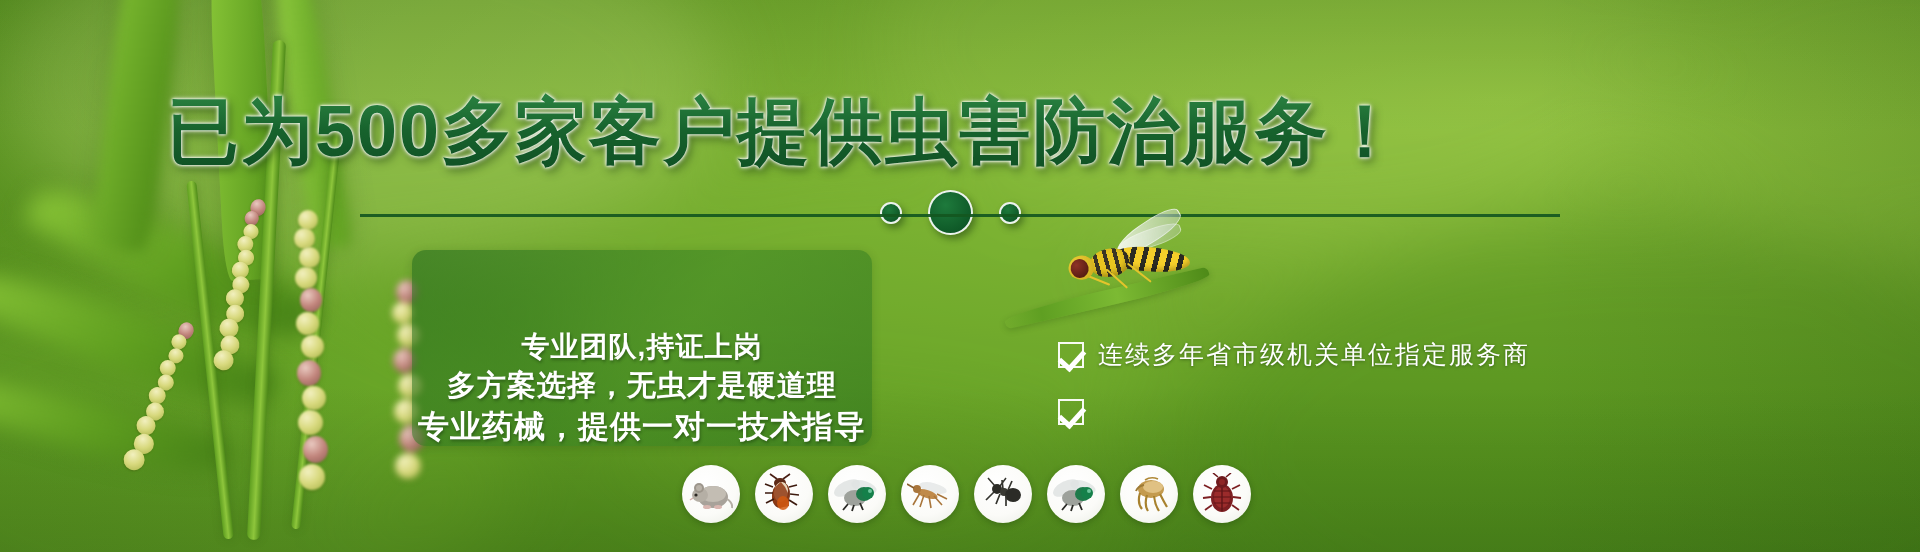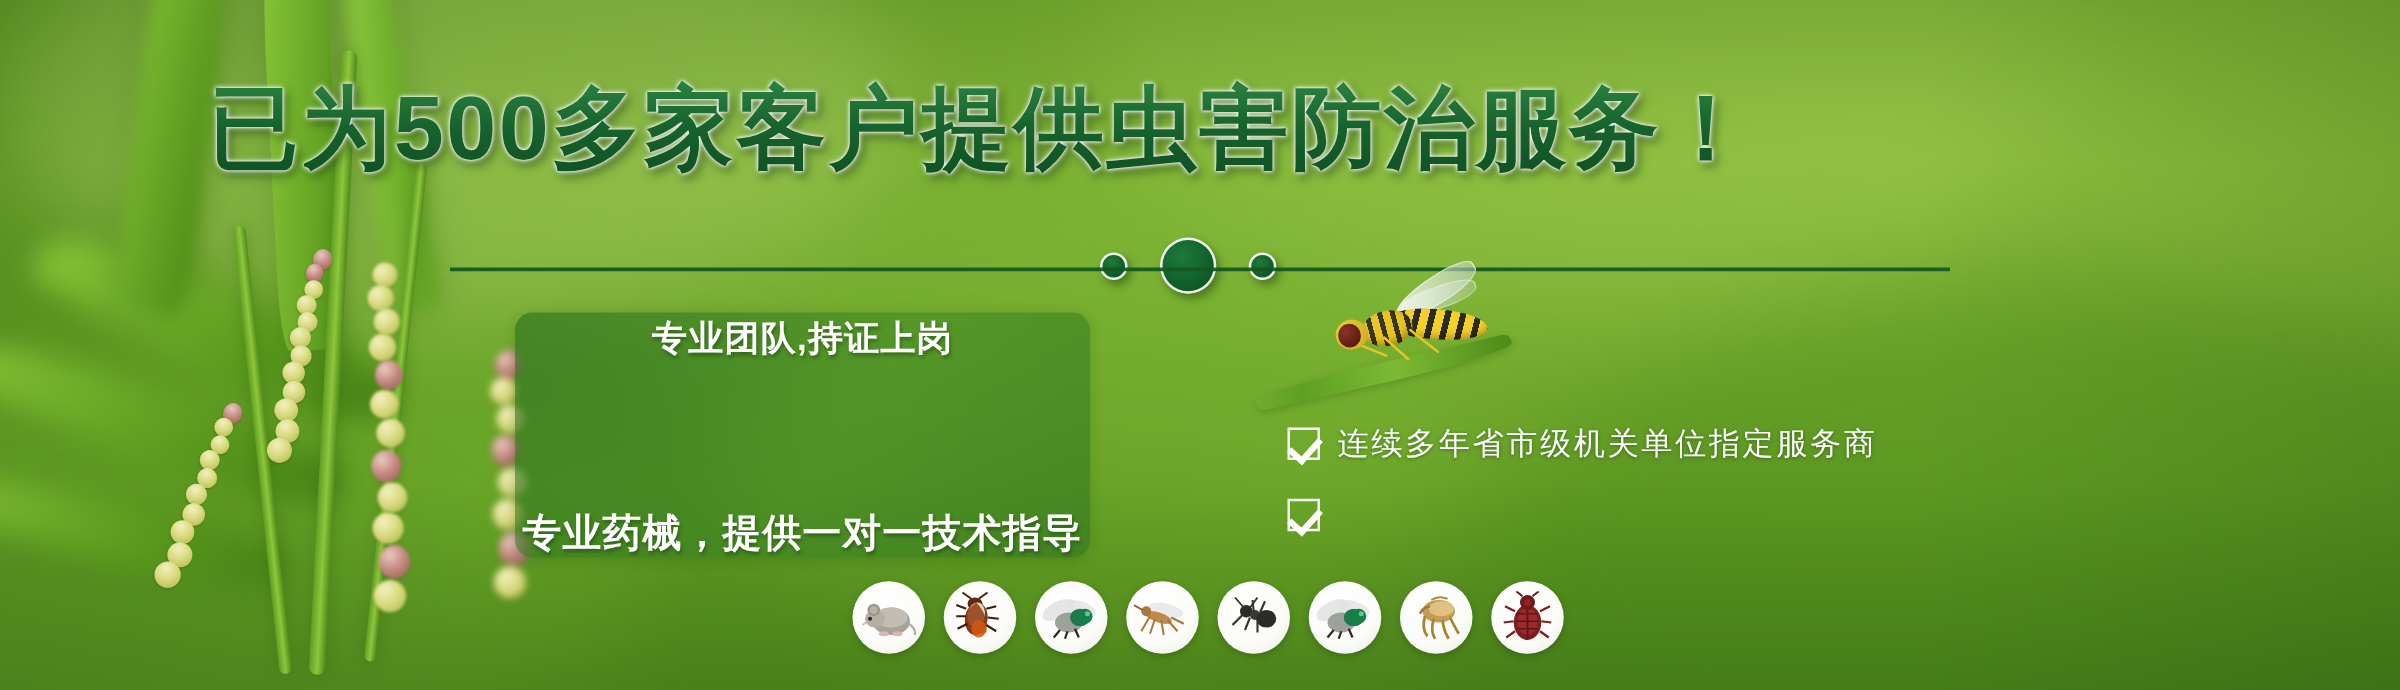--- a/index.html
+++ b/index.html
@@ -84,21 +84,21 @@
     background:radial-gradient(circle at 35% 30%, #f2f0bf, #d8d97e 48%, #a8b348 100%);
     box-shadow:0 1px 2px rgba(60,70,10,.35);
   }
   .bud.pink {
     background:radial-gradient(circle at 35% 30%, #e9c9c0, #c2867d 50%, #8d5a52 100%);
   }
   .bud.soft { filter:blur(1.2px); }
 
   
   .headline {
-    position:absolute; left:0; top:55px; width:1570px;
+    position:absolute; left:0; top:84px; width:1570px;
     text-align:center;
     font-size:72px; font-weight:bold;
     letter-spacing:2px;
     color:#1d6b34;
     background:linear-gradient(to bottom,#2f8a46 0%, #17632d 48%, #0e4c22 100%);
     -webkit-background-clip:text;
     background-clip:text;
     -webkit-text-fill-color:transparent;
     text-shadow:none;
     white-space:nowrap;
@@ -135,21 +135,21 @@
     position:absolute; left:412px; top:250px;
     width:460px; height:196px;
     border-radius:14px;
     background:linear-gradient(125deg, rgba(40,110,30,.62) 0%, rgba(55,130,35,.52) 55%, rgba(45,115,30,.58) 100%);
     box-shadow:0 2px 10px rgba(20,50,10,.18);
   }
   .slogan-lines {
     position:absolute; left:392px; top:252px;
     width:500px; height:196px;
     display:flex; flex-direction:column;
-    align-items:center; justify-content:space-between;
+    align-items:center; justify-content:flex-end;
     color:#ffffff;
     font-weight:bold;
     text-shadow:1px 2px 3px rgba(20,50,10,.45);
     white-space:nowrap;
   }
   .sl-1 { font-size:28px; letter-spacing:1px; }
   .sl-2 { font-size:29px; letter-spacing:1px; }
   .sl-3 { font-size:31px; letter-spacing:1px; }
 
   
@@ -198,21 +198,21 @@
   .fw2 { left:60px; top:4px;  width:66px; height:18px; transform:rotate(-8deg); opacity:.7; }
   .fly-leg {
     position:absolute; height:2px; background:#e4c42b; border-radius:2px;
   }
   .fl1 { left:22px; top:44px; width:26px; transform:rotate(32deg); }
   .fl2 { left:40px; top:46px; width:28px; transform:rotate(52deg); }
   .fl3 { left:62px; top:44px; width:30px; transform:rotate(48deg); }
 
   
   .checklist {
-    position:absolute; left:1030px; top:338px;
+    position:absolute; left:1058px; top:338px;
     display:flex; flex-direction:column; gap:28px;
   }
   .check-row { display:flex; align-items:center; gap:14px; }
   .check-box {
     width:26px; height:26px; flex:0 0 auto;
     border:2px solid rgba(255,255,255,.95);
     position:relative;
   }
   .check-box::after {
     content:"";
@@ -332,20 +332,21 @@
     <span class="dot small"></span>
     <span class="dot big"></span>
     <span class="dot small"></span>
   </div>
 
   <div class="divider"></div>
 
   <div class="slogan-panel"></div>
   <div class="slogan-lines">
     <div class="sl-1">专业团队,持证上岗</div>
+    <div class="sl-2">多方案选择，无虫才是硬道理</div>
     <div class="sl-3">专业药械，提供一对一技术指导</div>
   </div>
 
   <div class="hoverfly-wrap">
     <span class="fly-leaf"></span>
     <div class="fly">
       <span class="fly-wing fw1"></span>
       <span class="fly-wing fw2"></span>
       <span class="fly-abdomen"></span>
       <span class="fly-thorax"></span>

